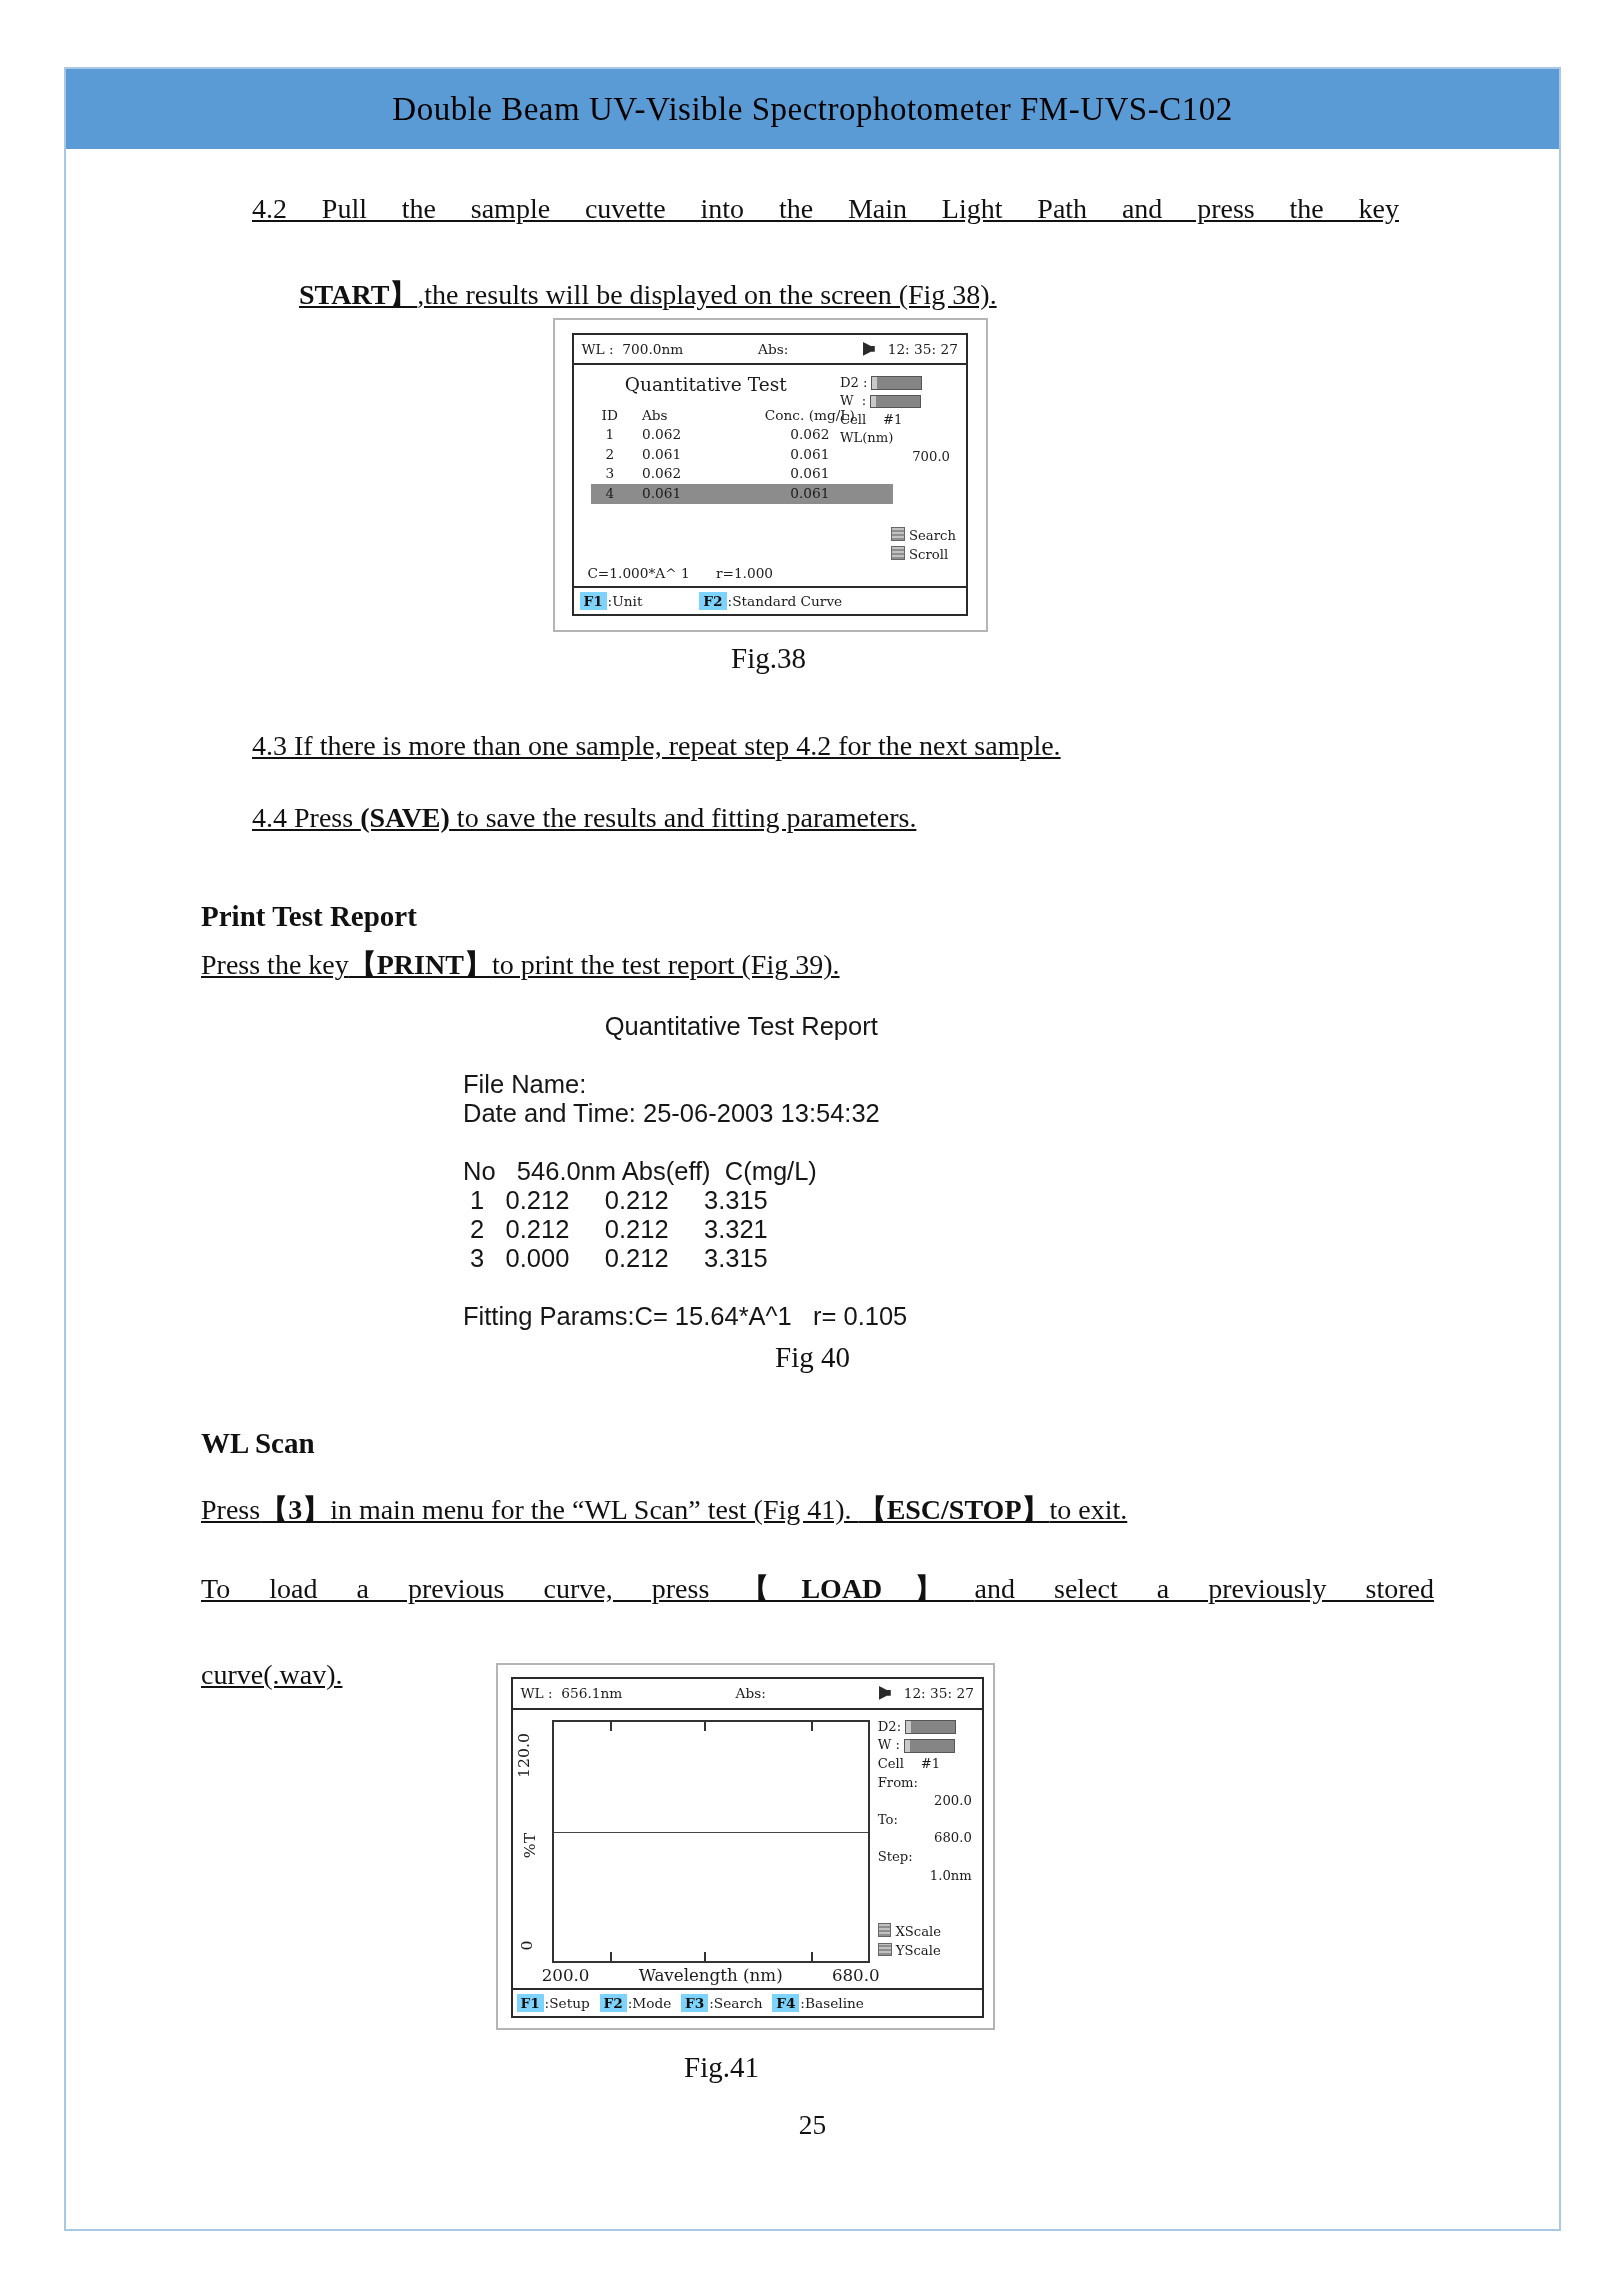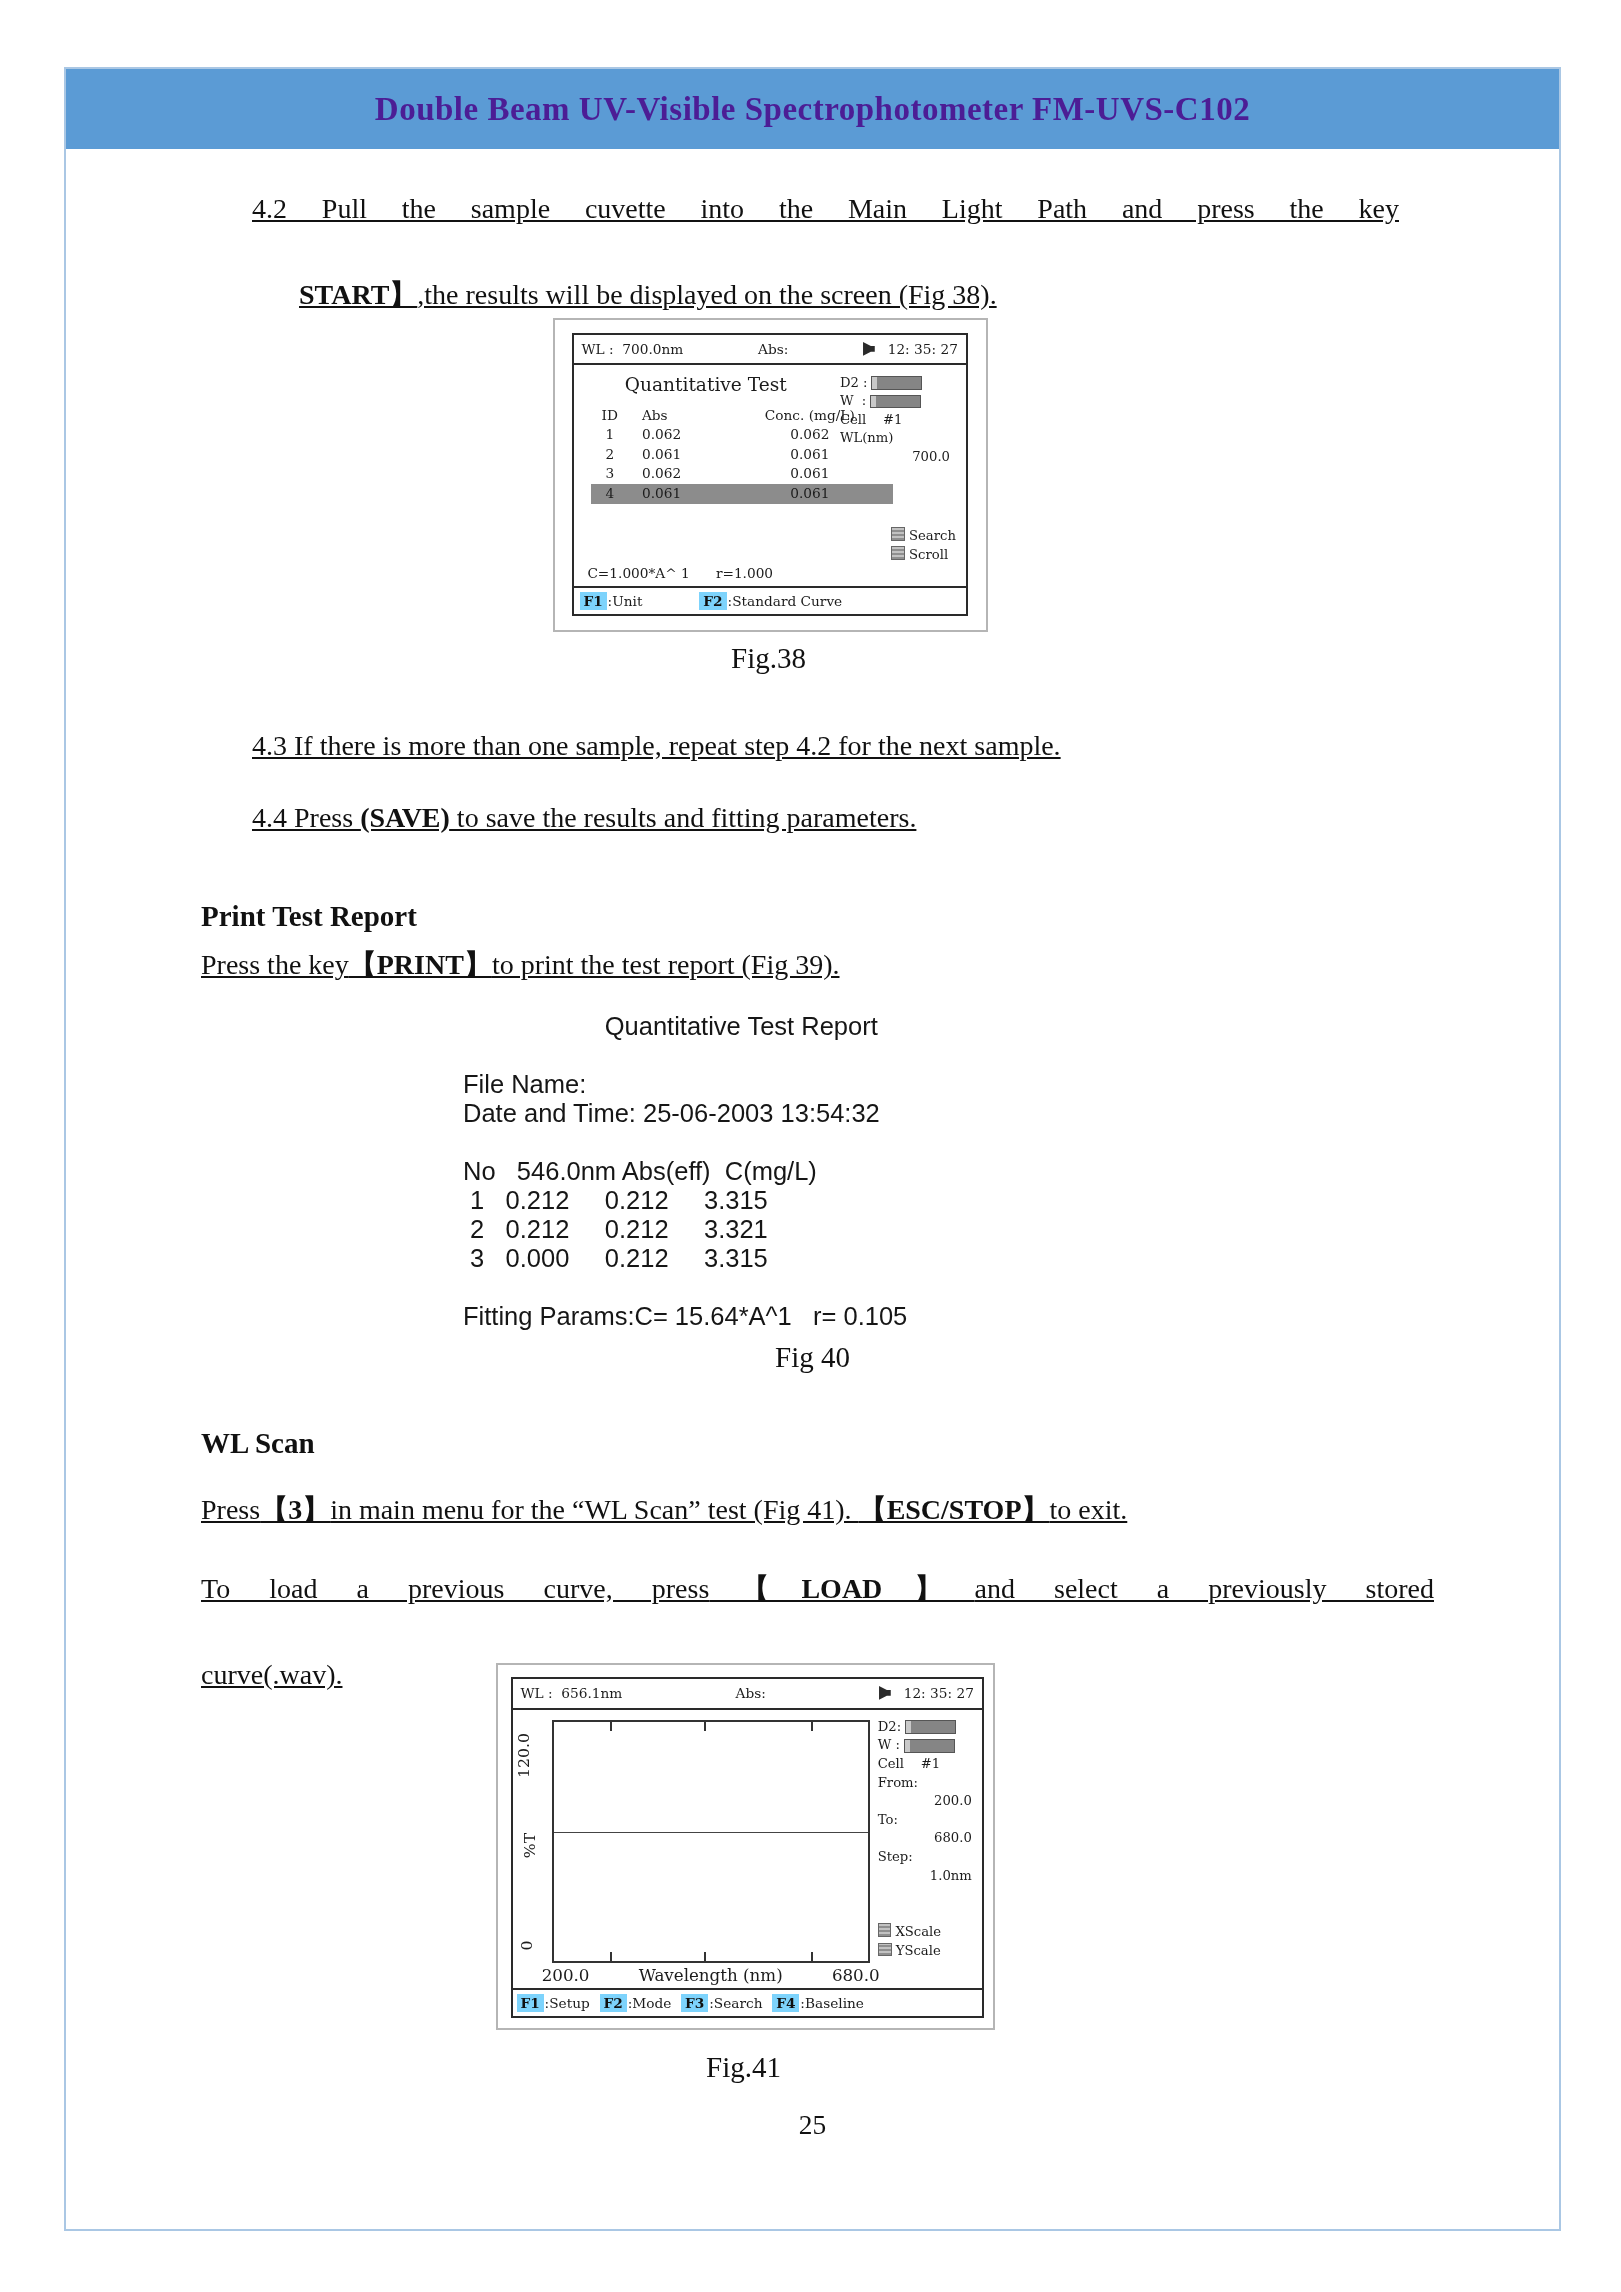--- a/index.html
+++ b/index.html
@@ -3,21 +3,21 @@
 <meta charset="utf-8">
 <style>
   html,body{margin:0;padding:0;background:#ffffff;}
   .sheet{position:relative;width:1621px;height:2293px;background:#ffffff;
          font-family:"Liberation Serif", serif;color:#111;}
   .frame{position:absolute;left:64px;top:67px;width:1493px;height:2160px;
          border:2px solid #aac7e4;background:#fff;}
   
   .titlebar{position:absolute;left:0;top:0;width:100%;height:80px;background:#5b9bd5;
             display:flex;align-items:center;justify-content:center;}
-  .titlebar .t{color:#4c1d95;font-weight:bold;font-size:33px;letter-spacing:0.5px;}
+  .titlebar .t{color:#000000;font-weight:normal;font-size:33px;letter-spacing:0.5px;}
   
   .p{position:absolute;font-size:28px;line-height:43px;text-decoration:underline;}
   .justify-line{text-align:justify;}
   .justify-line::after{content:"";display:inline-block;width:100%;}
   .b{font-weight:bold;}
   .h3{position:absolute;font-size:29px;font-weight:bold;}
   .caption{position:absolute;font-size:29px;text-align:center;}
   .pagenum{position:absolute;left:0;width:100%;text-align:center;font-size:27.4px;}
   
   .report{position:absolute;left:397px;top:943px;margin:0;
@@ -251,19 +251,19 @@
 
         <div class="fbar">
           <span class="fitem"><span class="chip">F1</span>:<span>Setup</span></span>
           <span class="fitem"><span class="chip">F2</span>:<span>Mode</span></span>
           <span class="fitem"><span class="chip">F3</span>:<span>Search</span></span>
           <span class="fitem"><span class="chip">F4</span>:<span>Baseline</span></span>
         </div>
       </div>
     </div>
 
-    <div class="caption" style="left:430px;top:1982px;width:495px;">Fig.41</div>
+    <div class="caption" style="left:408px;top:1982px;width:495px;">Fig.41</div>
 
     <div class="pagenum" style="top:2041px;">25</div>
 
   </div>
 </div>
 
 
 </body></html>

